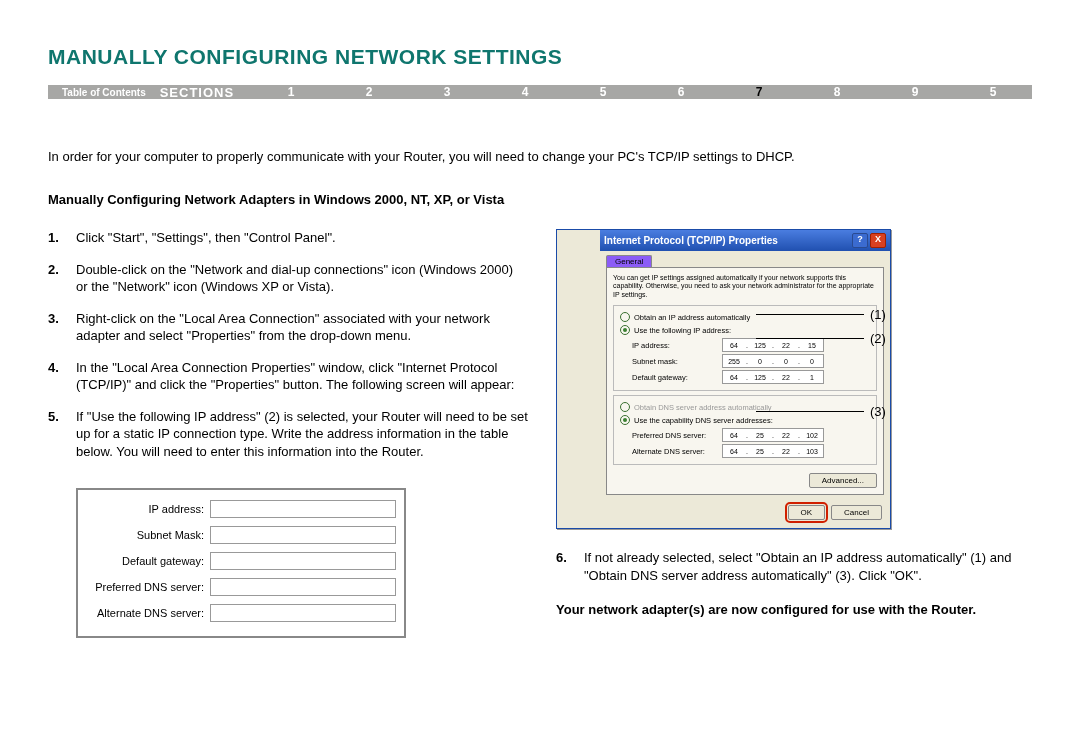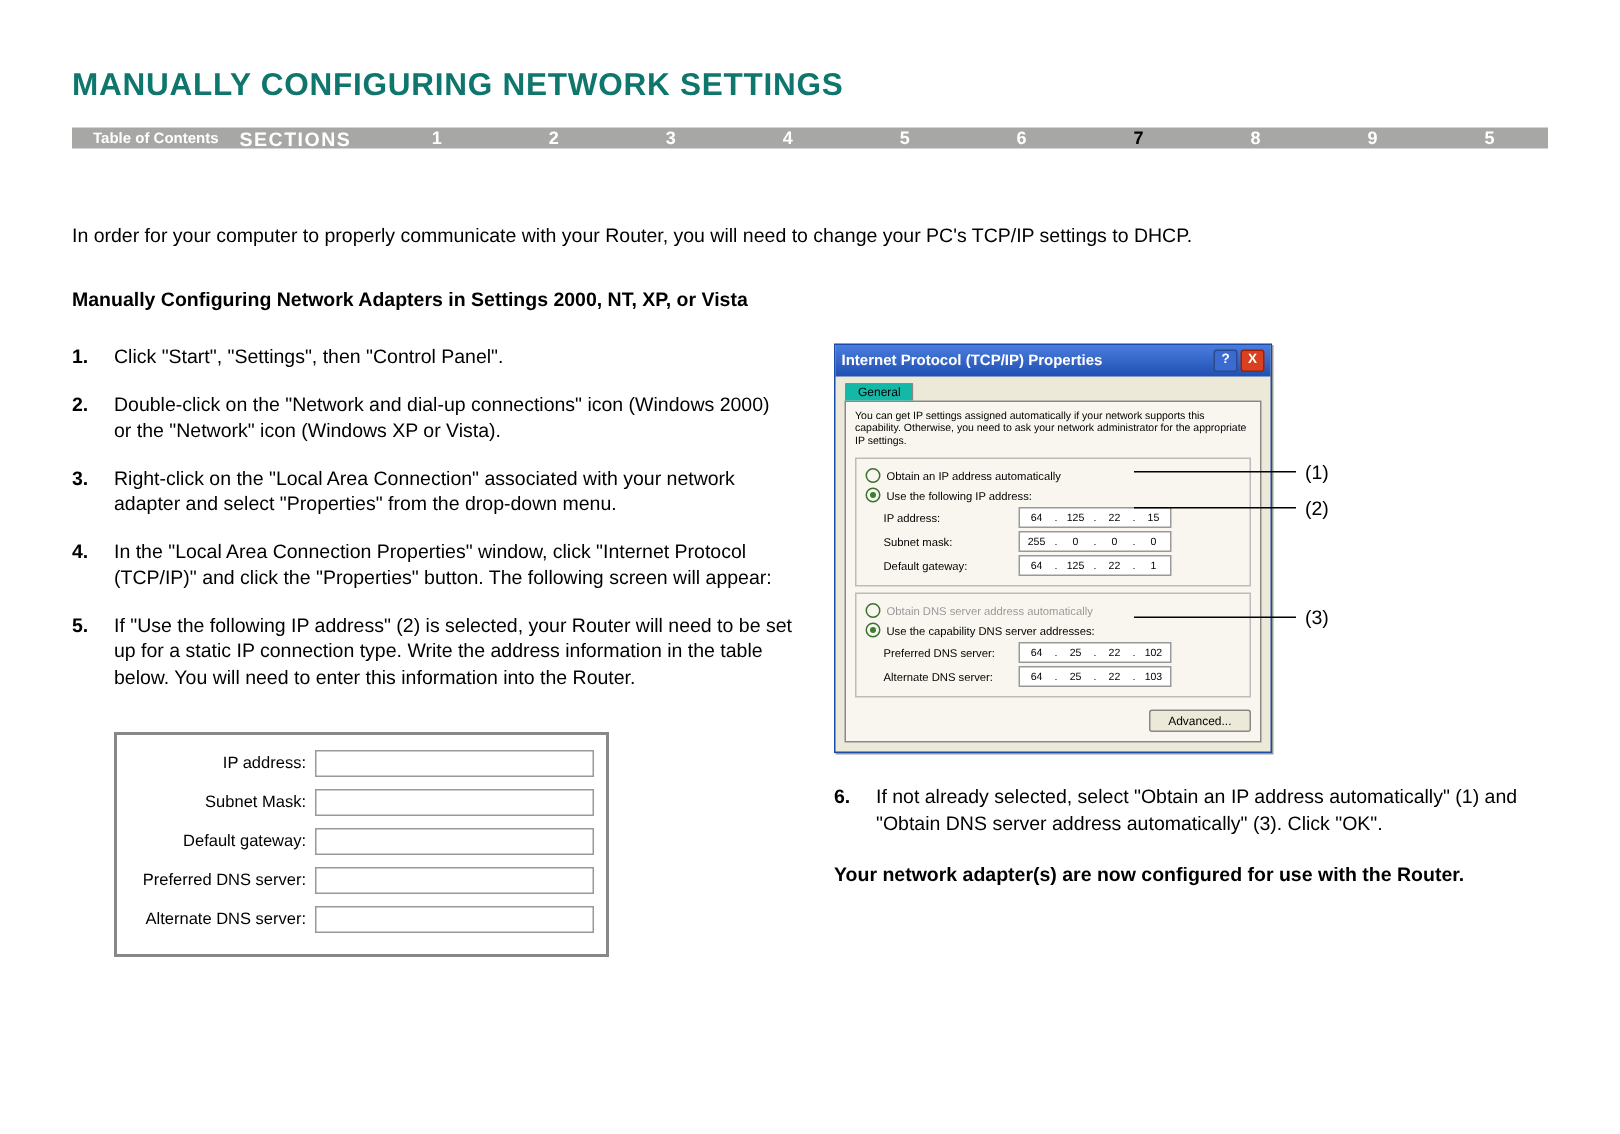--- a/index.html
+++ b/index.html
@@ -122,20 +122,21 @@
   .dialog-wrap {
     position: relative;
     width: 292px;
   }
   .dialog {
     border: 1px solid #1a4ba8;
     background: #ece9d8;
     font-size: 8px;
     width: 290px;
     box-shadow: 1px 1px 0 #999;
+    padding-left: 43px;
   }
   .titlebar {
     background: linear-gradient(to bottom, #4a7de0, #2050b0);
     color: #fff;
     font-weight: bold;
     font-size: 10px;
     padding: 3px 4px;
     display: flex;
     align-items: center;
     justify-content: space-between;
@@ -150,21 +151,21 @@
     line-height: 11px;
     text-align: center;
     border-radius: 2px;
   }
   .tb-close { background: #d84020; border-color: #a02000; }
   .dlg-tabs {
     padding: 4px 6px 0 6px;
   }
   .dlg-tab {
     display: inline-block;
-    background: #14b8a6;
+    background: #8b5cf6;
     border: 1px solid #888;
     border-bottom: none;
     padding: 1px 8px;
     font-size: 8px;
     border-radius: 2px 2px 0 0;
   }
   .dlg-body {
     border: 1px solid #888;
     margin: 0 6px 6px 6px;
     padding: 6px;
@@ -302,21 +303,21 @@
     <span class="nav-num">4</span>
     <span class="nav-num">5</span>
     <span class="nav-num">6</span>
     <span class="nav-num active">7</span>
     <span class="nav-num">8</span>
     <span class="nav-num">9</span>
     <span class="nav-num">5</span>
   </div>
 
   <div class="intro">In order for your computer to properly communicate with your Router, you will need to change your PC's TCP/IP settings to DHCP.</div>
-  <div class="subheading">Manually Configuring Network Adapters in Settings 2000, NT, XP, or Vista</div>
+  <div class="subheading">Manually Configuring Network Adapters in Windows 2000, NT, XP, or Vista</div>
 
   <div class="columns">
     <div class="left-col">
       <ol class="steps">
         <li>Click "Start", "Settings", then "Control Panel".</li>
         <li>Double-click on the "Network and dial-up connections" icon (Windows 2000) or the "Network" icon (Windows XP or Vista).</li>
         <li>Right-click on the "Local Area Connection" associated with your network adapter and select "Properties" from the drop-down menu.</li>
         <li>In the "Local Area Connection Properties" window, click "Internet Protocol (TCP/IP)" and click the "Properties" button. The following screen will appear:</li>
         <li><span>If "Use the following IP address" (2) is selected, your Router will need to be set up for a static IP connection type. Write the address information in the table below. You will need to enter this information into the Router.</span></li>
       </ol>
@@ -435,20 +436,24 @@
                     <span>22</span>
                     <span class="dot">.</span>
                     <span>103</span>
                   </span>
                 </div>
             </div>
             <div>
                 <span class="winbtn advbtn">Advanced...</span>
                 <div style="clear:both"></div>
               </div>
+          </div>
+          <div class="dlg-footer">
+            <span class="winbtn ok">OK</span>
+            <span class="winbtn">Cancel</span>
           </div>
         </div>
 
         <div class="callout" style="top:78px; left:200px;">
           <div class="callout-line" style="width:108px;"></div>
           <span class="callout-label" style="margin-left:6px;">(1)</span>
         </div>
         <div class="callout" style="top:102px; left:200px;">
           <div class="callout-line" style="width:108px;"></div>
           <span class="callout-label" style="margin-left:6px;">(2)</span>

